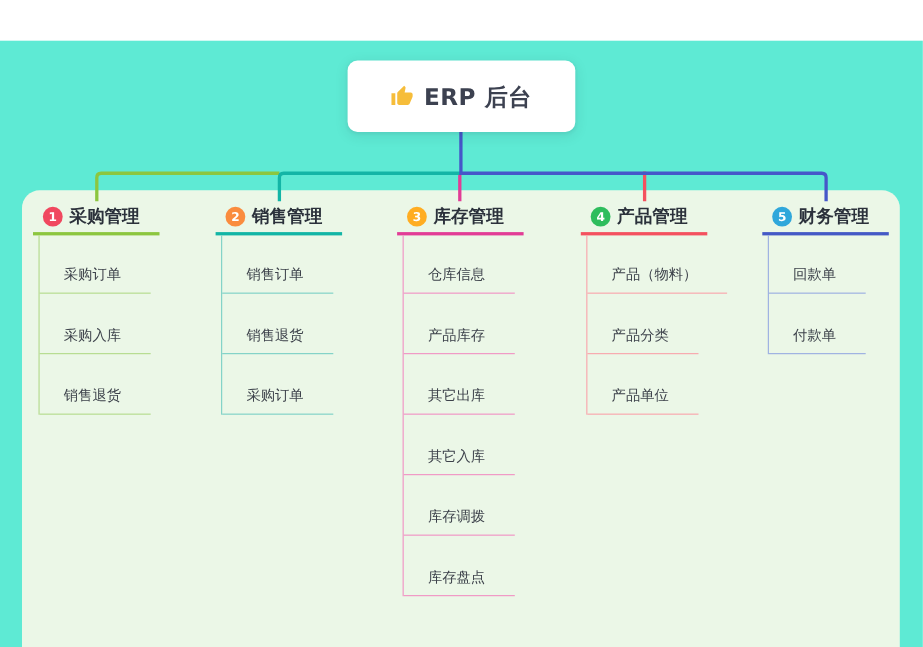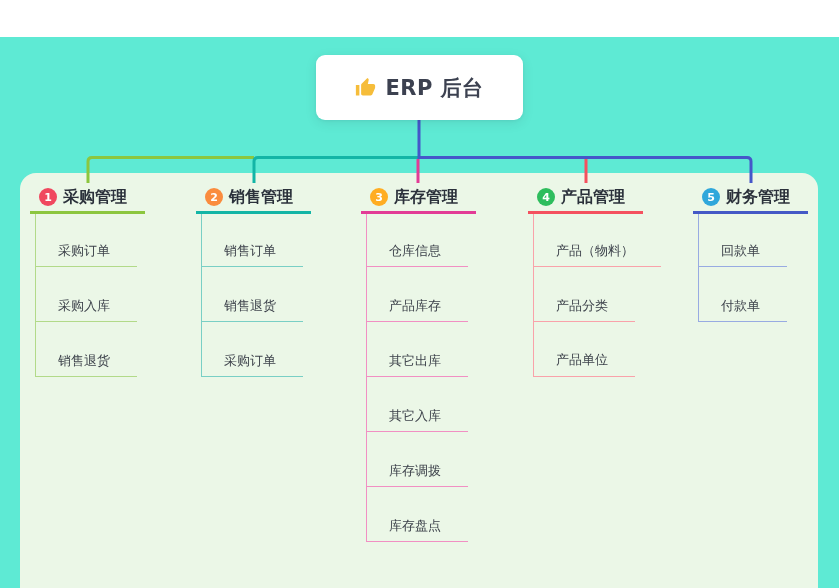--- a/index.html
+++ b/index.html
@@ -109,21 +109,21 @@
         </div>
       </div>
       <div class="branch" style="left: 528px;">
         <div class="branch-header" style="border-bottom: 3px solid rgb(244, 81, 95);">
           <span class="badge" style="background: rgb(46, 189, 93);">4</span>
           <span>产品管理</span>
         </div>
         <div class="items" style="border-left: 1.5px solid rgb(249, 162, 170);">
           <div class="item" style="border-bottom: 1.5px solid rgb(249, 162, 170);">产品（物料）</div>
           <div class="item" style="border-bottom: 1.5px solid rgb(249, 162, 170);">产品分类</div>
-          <div class="item" style="border-bottom: 1.5px solid rgb(249, 162, 170); font-family: Liberation Mono, monospace;">产品单位</div>
+          <div class="item" style="border-bottom: 1.5px solid rgb(249, 162, 170);">产品单位</div>
         </div>
       </div>
       <div class="branch" style="left: 693px;">
         <div class="branch-header" style="border-bottom: 3px solid rgb(68, 89, 198);">
           <span class="badge" style="background: rgb(47, 167, 219);">5</span>
           <span>财务管理</span>
         </div>
         <div class="items" style="border-left: 1.5px solid rgb(152, 171, 226);">
           <div class="item" style="border-bottom: 1.5px solid rgb(152, 171, 226);">回款单</div>
           <div class="item" style="border-bottom: 1.5px solid rgb(152, 171, 226);">付款单</div>

